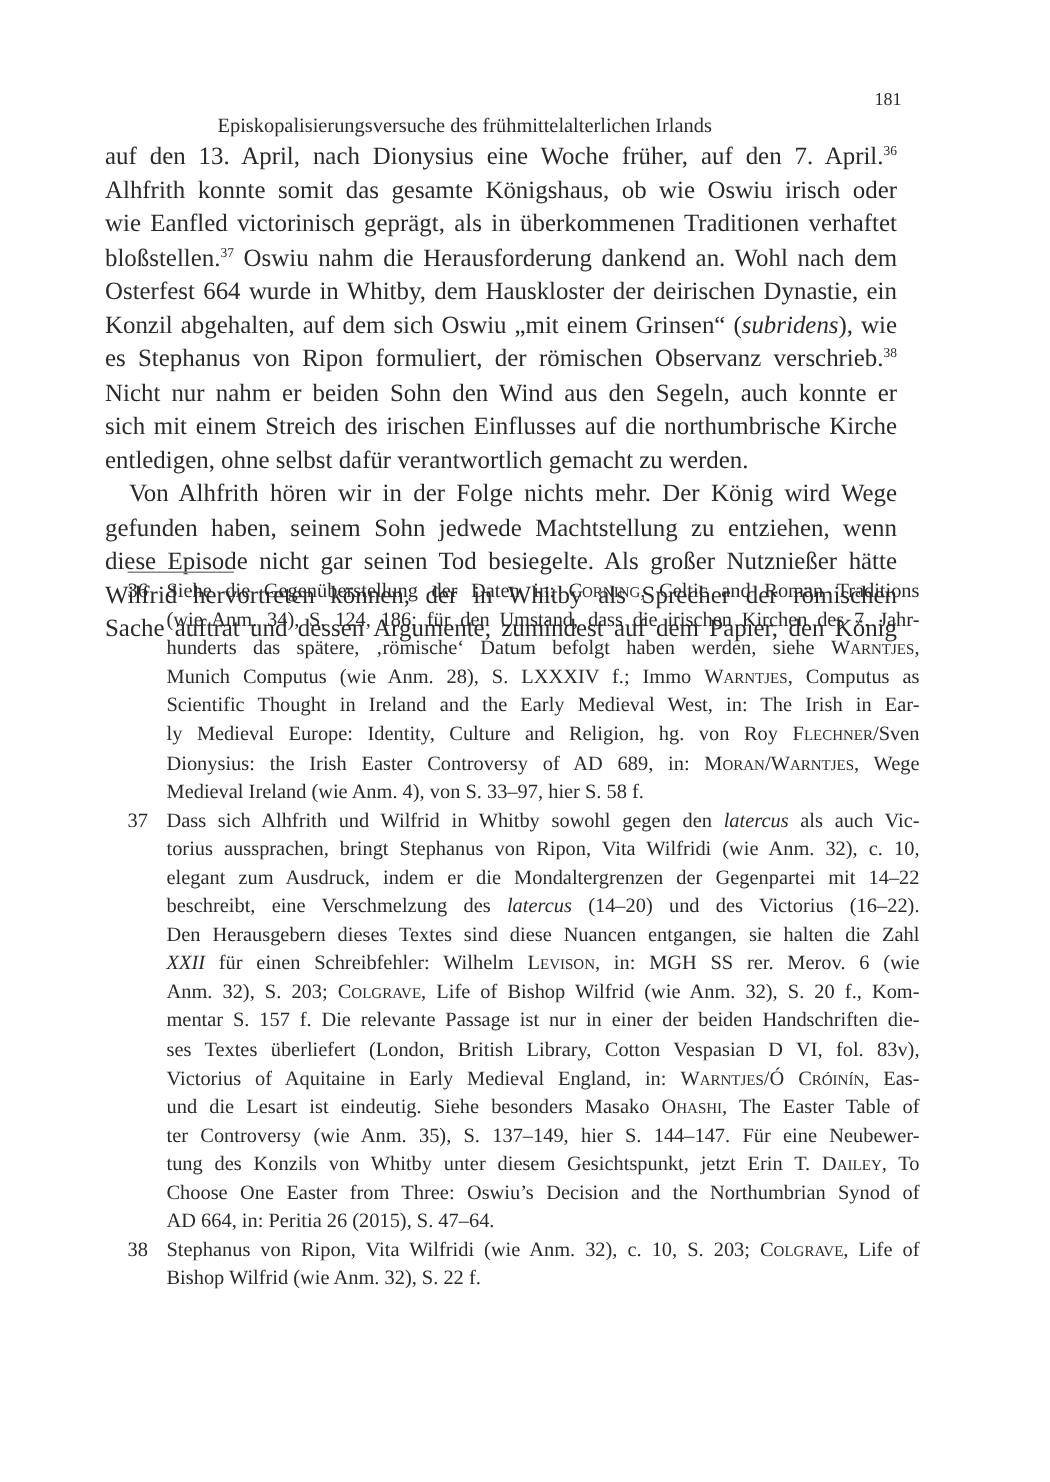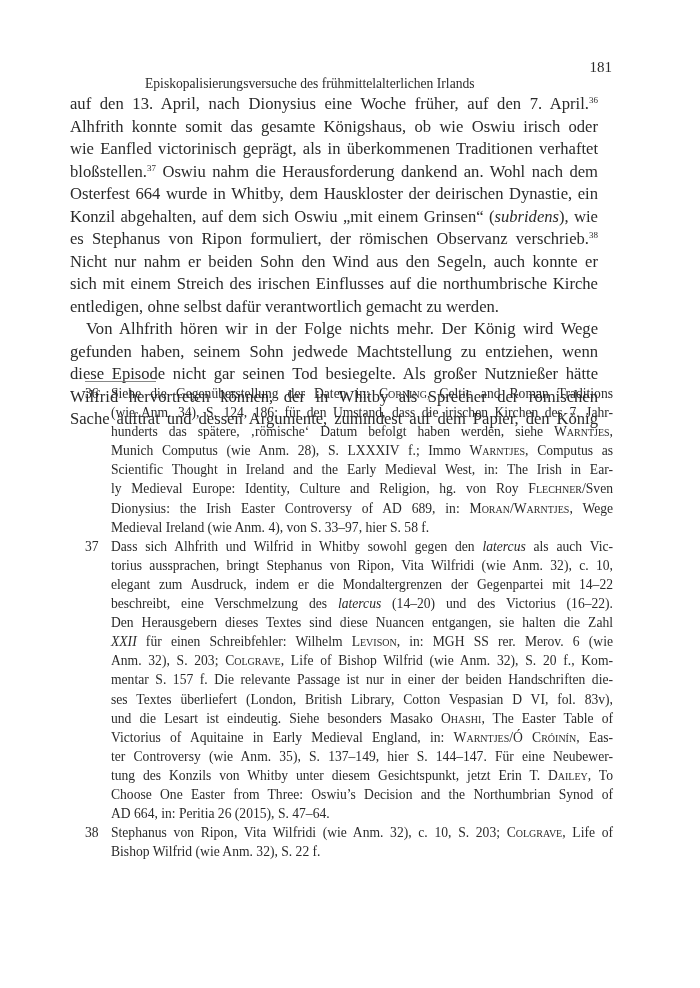--- a/index.html
+++ b/index.html
@@ -1,21 +1,21 @@
 <!DOCTYPE html>
 <html><head>
 <meta charset="utf-8">
 <style>
   html, body { margin: 0; padding: 0; background: #ffffff; }
   body { width: 700px; height: 988px; position: relative; overflow: hidden;
          font-family: "Liberation Serif", "DejaVu Serif", serif; color: #2a2a2a; }
   .page { position: absolute; left: 0; top: 0; width: 700px; height: 988px; }
   .header { position: absolute; top: 60px; left: 85px; width: 528px; height: 22px; font-size: 13.6px; }
   .running-title { position: absolute; left: 60px; top: 16px; white-space: nowrap; }
-  .page-number { position: absolute; right: 1px; top: -1px; font-size: 15px; }
+  .page-number { position: absolute; right: 12px; top: -1px; font-size: 12px; }
   .main { position: absolute; left: 70px; top: 93px; width: 528px; font-size: 16.6px; line-height: 22.5px; }
   .line { white-space: nowrap; text-align: justify; text-align-last: justify; display: block; height: 22.5px; }
   .line.last { text-align-last: left; }
   .line.indent { padding-left: 16px; }
   sup { font-size: 9px; line-height: 0; vertical-align: 6px; }
   .rule { position: absolute; left: 85px; top: 381px; width: 71px; height: 1px; background: #888; }
   .notes { position: absolute; left: 85px; top: 384px; width: 528px; font-size: 13.6px; line-height: 19.1px; }
   .fn { position: relative; padding-left: 26px; }
   .fn-num { position: absolute; left: 0; top: 0; }
   .fl { display: block; white-space: nowrap; text-align: justify; text-align-last: justify; height: 19.1px; }
@@ -68,22 +68,22 @@
         <span class="fn-num">37</span>
         <span class="fl"><span>Dass sich Alhfrith und Wilfrid in Whitby sowohl gegen den </span><i>latercus</i><span> als auch Vic-</span></span>
         <span class="fl"><span>torius aussprachen, bringt Stephanus von Ripon, Vita Wilfridi (wie Anm. 32), c. 10,</span></span>
         <span class="fl"><span>elegant zum Ausdruck, indem er die Mondaltergrenzen der Gegenpartei mit 14–22</span></span>
         <span class="fl"><span>beschreibt, eine Verschmelzung des </span><i>latercus</i><span> (14–20) und des Victorius (16–22).</span></span>
         <span class="fl"><span>Den Herausgebern dieses Textes sind diese Nuancen entgangen, sie halten die Zahl</span></span>
         <span class="fl"><i>XXII</i><span> für einen Schreibfehler: Wilhelm </span><span class="sc">Levison</span><span>, in: MGH SS rer. Merov. 6 (wie</span></span>
         <span class="fl"><span>Anm. 32), S. 203; </span><span class="sc">Colgrave</span><span>, Life of Bishop Wilfrid (wie Anm. 32), S. 20 f., Kom-</span></span>
         <span class="fl"><span>mentar S. 157 f. Die relevante Passage ist nur in einer der beiden Handschriften die-</span></span>
         <span class="fl"><span>ses Textes überliefert (London, British Library, Cotton Vespasian D VI, fol. 83v),</span></span>
+        <span class="fl"><span>Victorius of Aquitaine in Early Medieval England, in: </span><span class="sc">Warntjes</span><span>/</span><span class="sc">Ó Cróinín</span><span>, Eas-</span></span>
         <span class="fl"><span>und die Lesart ist eindeutig. Siehe besonders Masako </span><span class="sc">Ohashi</span><span>, The Easter Table of</span></span>
-        <span class="fl"><span>Victorius of Aquitaine in Early Medieval England, in: </span><span class="sc">Warntjes</span><span>/</span><span class="sc">Ó Cróinín</span><span>, Eas-</span></span>
         <span class="fl"><span>ter Controversy (wie Anm. 35), S. 137–149, hier S. 144–147. Für eine Neubewer-</span></span>
         <span class="fl"><span>tung des Konzils von Whitby unter diesem Gesichtspunkt, jetzt Erin T. </span><span class="sc">Dailey</span><span>, To</span></span>
         <span class="fl"><span>Choose One Easter from Three: Oswiu’s Decision and the Northumbrian Synod of</span></span>
         <span class="fl last"><span>AD 664, in: Peritia 26 (2015), S. 47–64.</span></span>
       </div>
       <div class="fn">
         <span class="fn-num">38</span>
         <span class="fl"><span>Stephanus von Ripon, Vita Wilfridi (wie Anm. 32), c. 10, S. 203; </span><span class="sc">Colgrave</span><span>, Life of</span></span>
         <span class="fl last"><span>Bishop Wilfrid (wie Anm. 32), S. 22 f.</span></span>
       </div>

